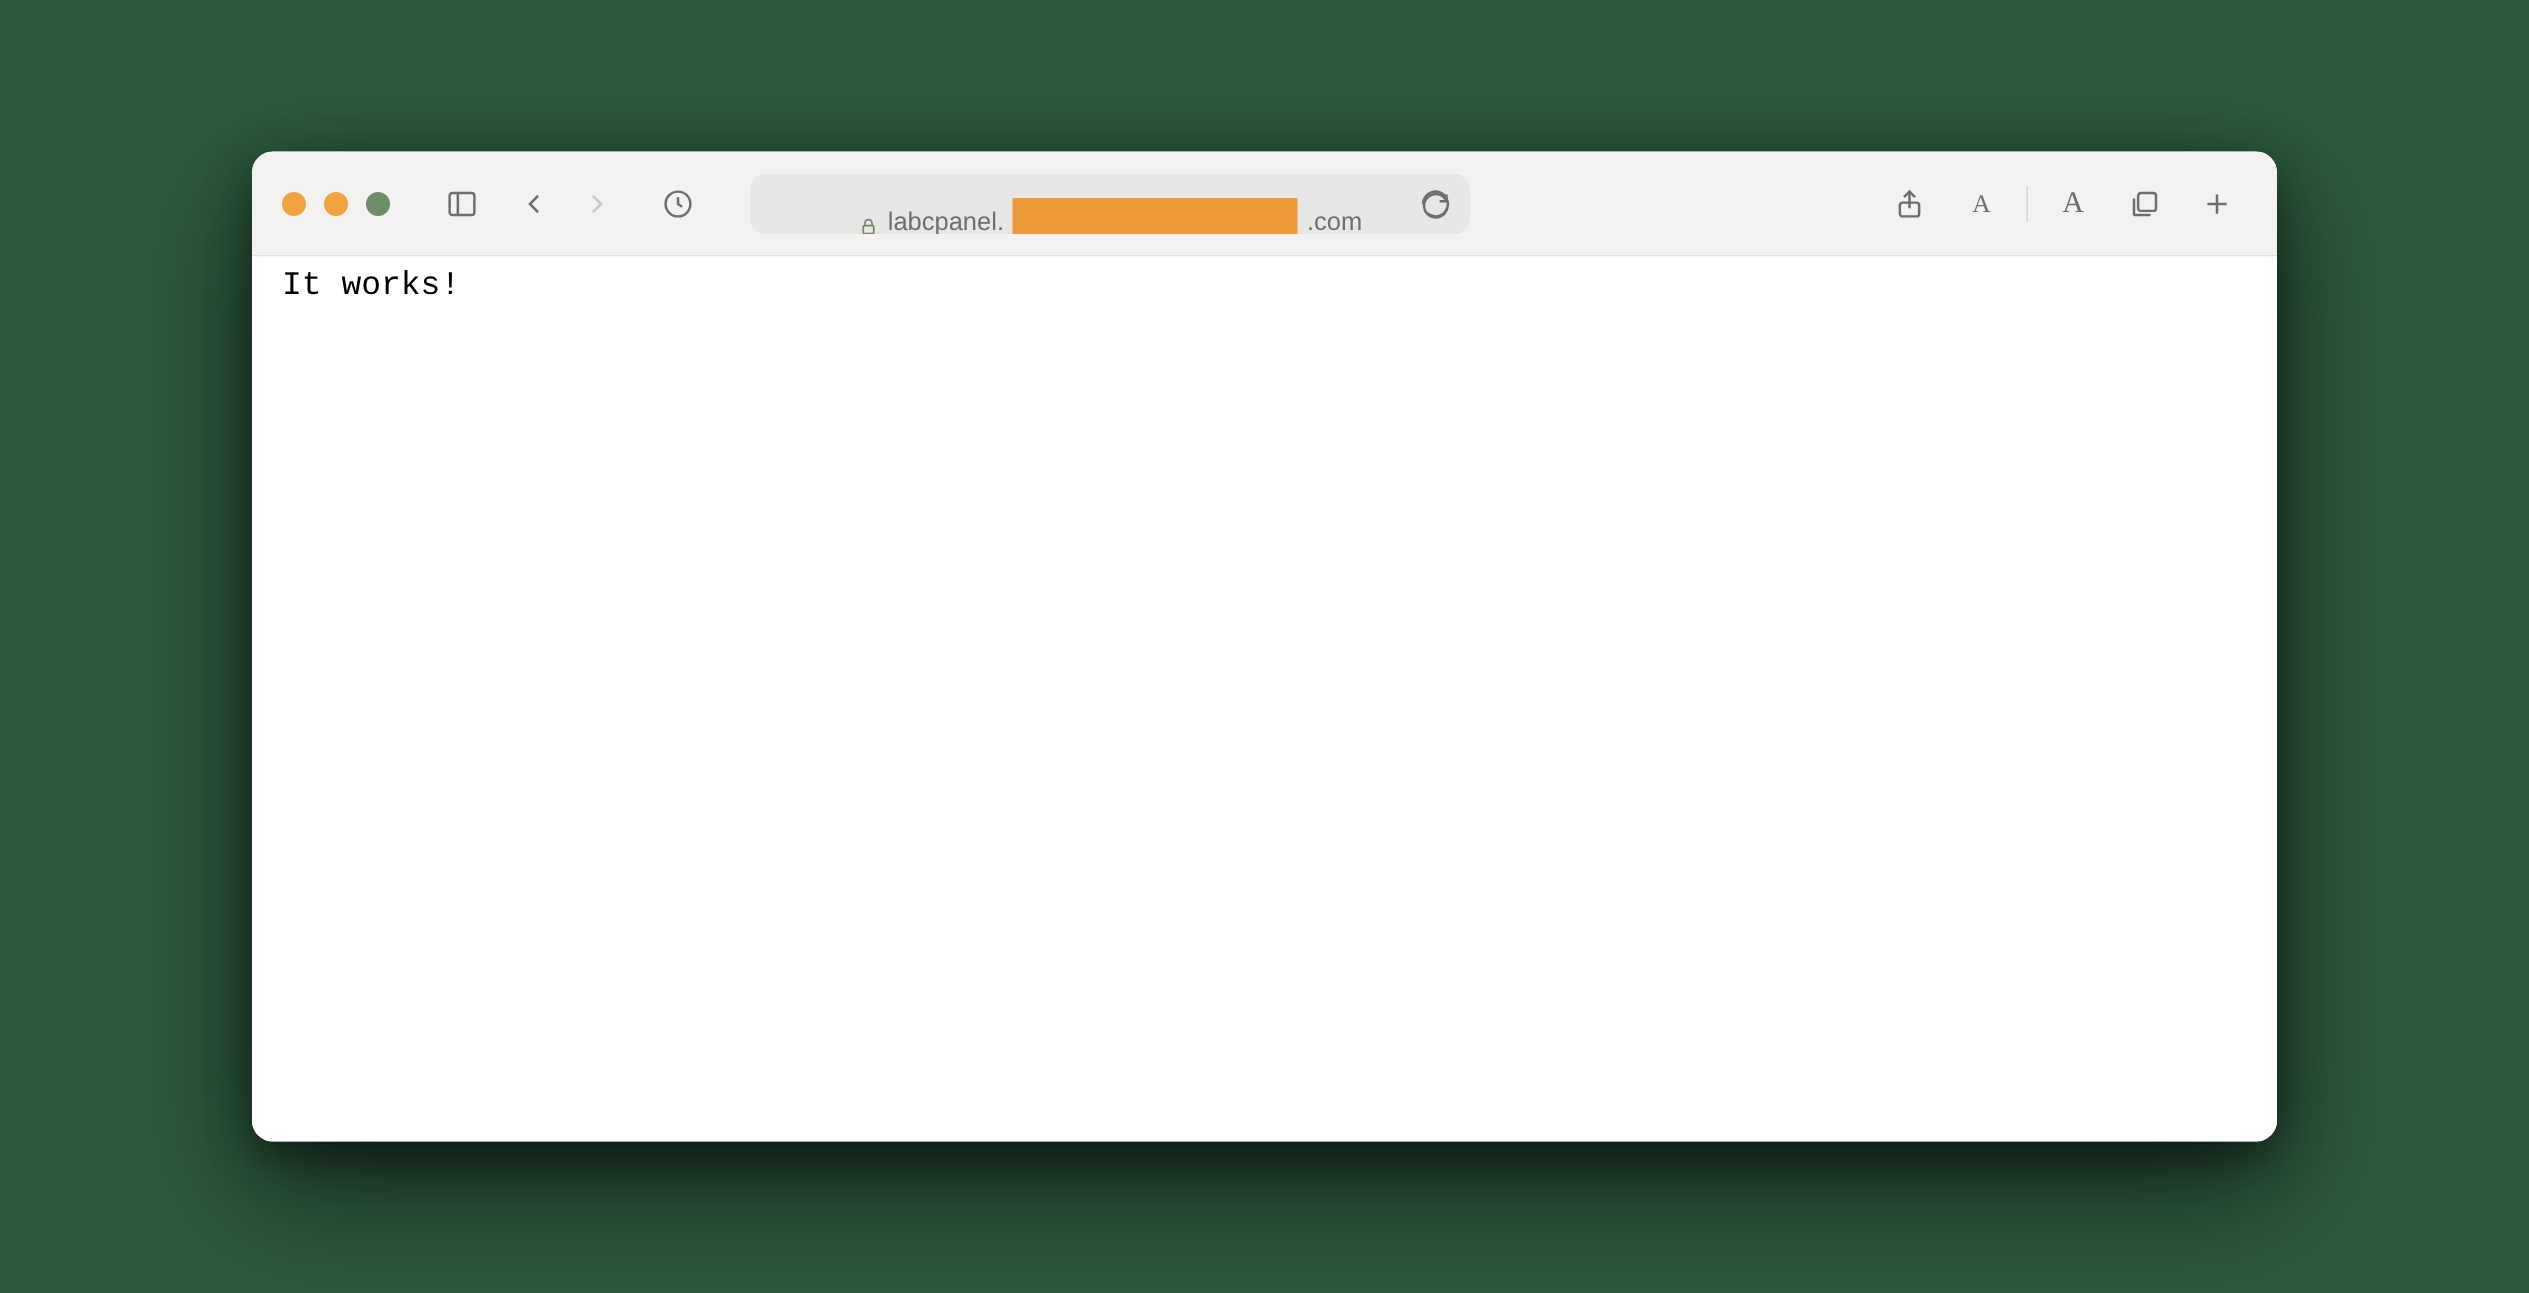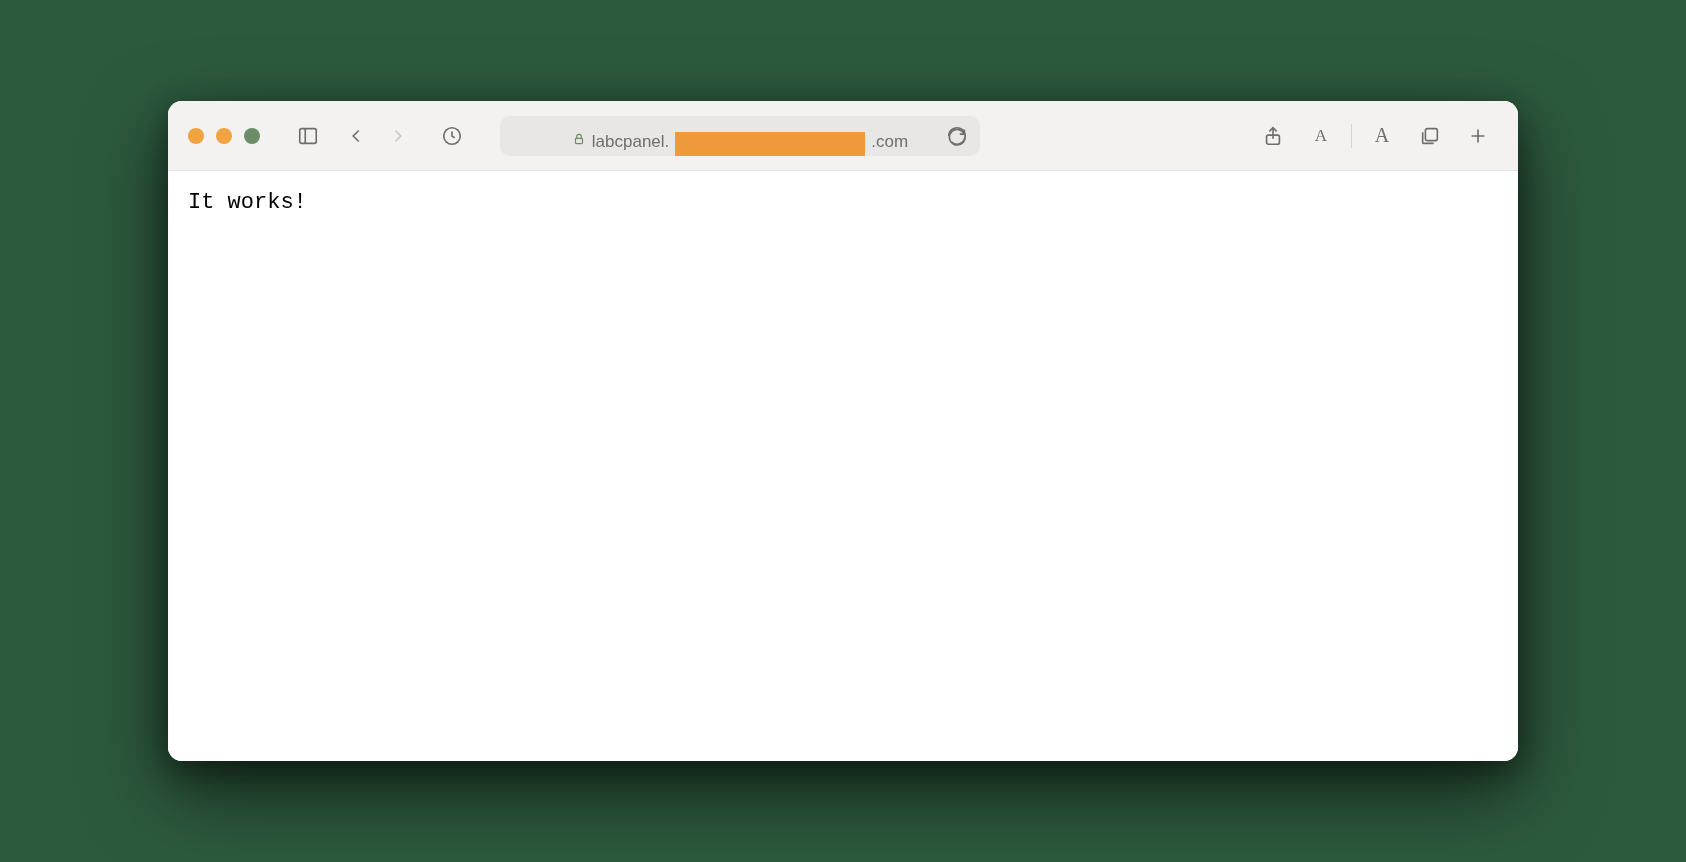--- a/index.html
+++ b/index.html
@@ -66,21 +66,21 @@
     display: flex;
     align-items: center;
     justify-content: center;
     gap: 8px;
     margin: 0 20px;
     position: relative;
     overflow: hidden;
   }
   .address-content {
     display: flex;
-    align-items: flex-start;
+    align-items: flex-end;
     gap: 6px;
     color: #6e6e6e;
     font-size: 17px;
     margin-top: 19px;
   }
   .lock-icon { width: 14px; height: 14px; }
   .redact {
     width: 190px;
     height: 26px;
     background: #ee9a3a;
@@ -99,21 +99,21 @@
   }
   .divider {
     width: 1px;
     height: 24px;
     background: #d4d4d4;
     margin: 0 2px;
   }
   .content-area {
     flex: 1;
     background: #ffffff;
-    padding: 18px 20px;
+    padding: 6px 20px;
     font-family: "Courier New", Courier, monospace;
     font-size: 22px;
     color: #000;
     line-height: 1.3;
   }
   .content-area p { margin-bottom: 24px; }
   .font-glyph { font-family: Georgia, serif; font-size: 20px; }
   .font-glyph.small { font-size: 17px; }
 </style>
 </head>

